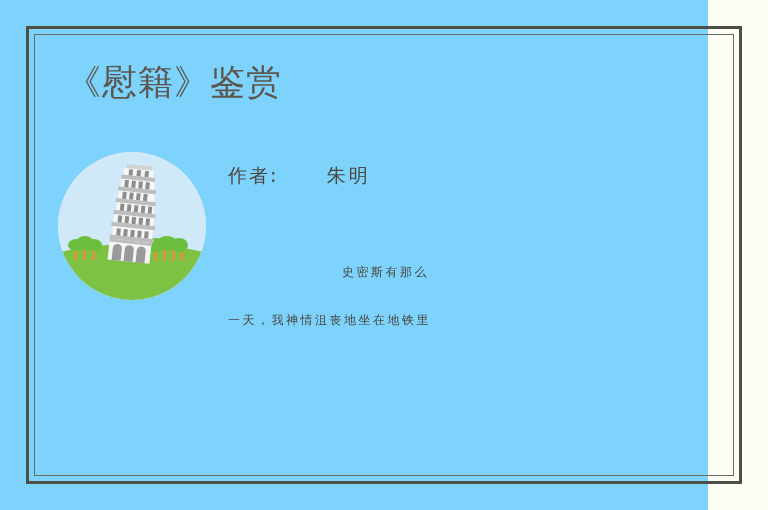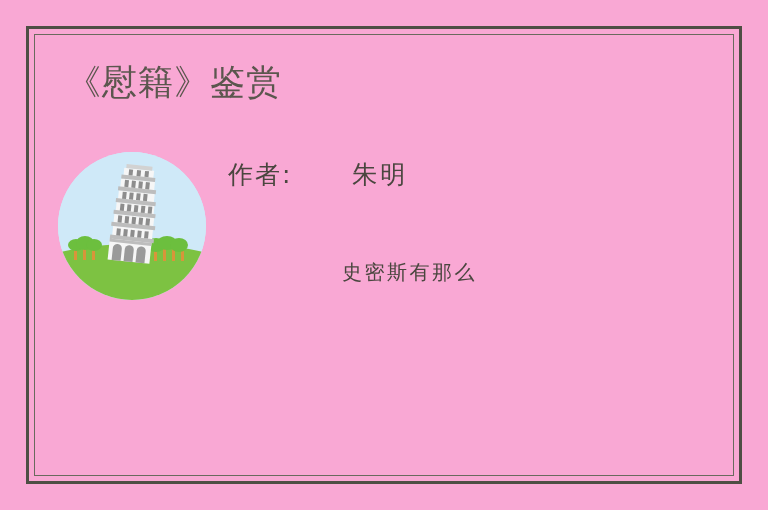--- a/index.html
+++ b/index.html
@@ -9,23 +9,23 @@
   body {
     width: 768px;
     height: 510px;
     background: #fdfdf4;
     font-family: "Liberation Sans", sans-serif;
     overflow: hidden;
   }
 
   #page {
     position: relative;
-    width: 768px;
+    width: 708px;
     height: 510px;
-    background: #f9a8d4;
+    background: #7dd3fc;
     box-sizing: border-box;
   }
 
   
   #frame-outer {
     position: absolute;
     left: 26px;
     top: 26px;
     width: 716px;
     height: 458px;
@@ -73,36 +73,36 @@
   
   #text-column {
     position: absolute;
     left: 228px;
     top: 160px;
     width: 440px;
   }
 
   .byline {
     font-family: "DejaVu Sans", sans-serif;
-    font-size: 25px;
+    font-size: 19px;
     line-height: 30px;
     color: #4a463f;
     white-space: pre;
     letter-spacing: 2px;
   }
   .byline .author-name {
     letter-spacing: 3px;
   }
 
   #body-text {
     margin-top: 58px;
   }
   .body-line {
     font-family: "DejaVu Sans", sans-serif;
-    font-size: 20px;
+    font-size: 12px;
     line-height: 48px;
     color: #4a463f;
     letter-spacing: 2.5px;
     white-space: pre;
   }
   .body-line.indented {
     padding-left: 114px;
   }
   .body-line.outdented {
     margin-left: -18px;
@@ -201,17 +201,18 @@
       </g>
     </svg>
   </div>
 
   <div id="text-column">
 
     <div class="byline"><span>作者:</span><span>      </span><span class="author-name">朱明</span></div>
 
     <div id="body-text">
       <div class="body-line indented">史密斯有那么</div>
+      <div class="body-line">一天，我神情沮丧地坐在地铁里</div>
     </div>
 
   </div>
 
 </div>
 
 </body></html>

